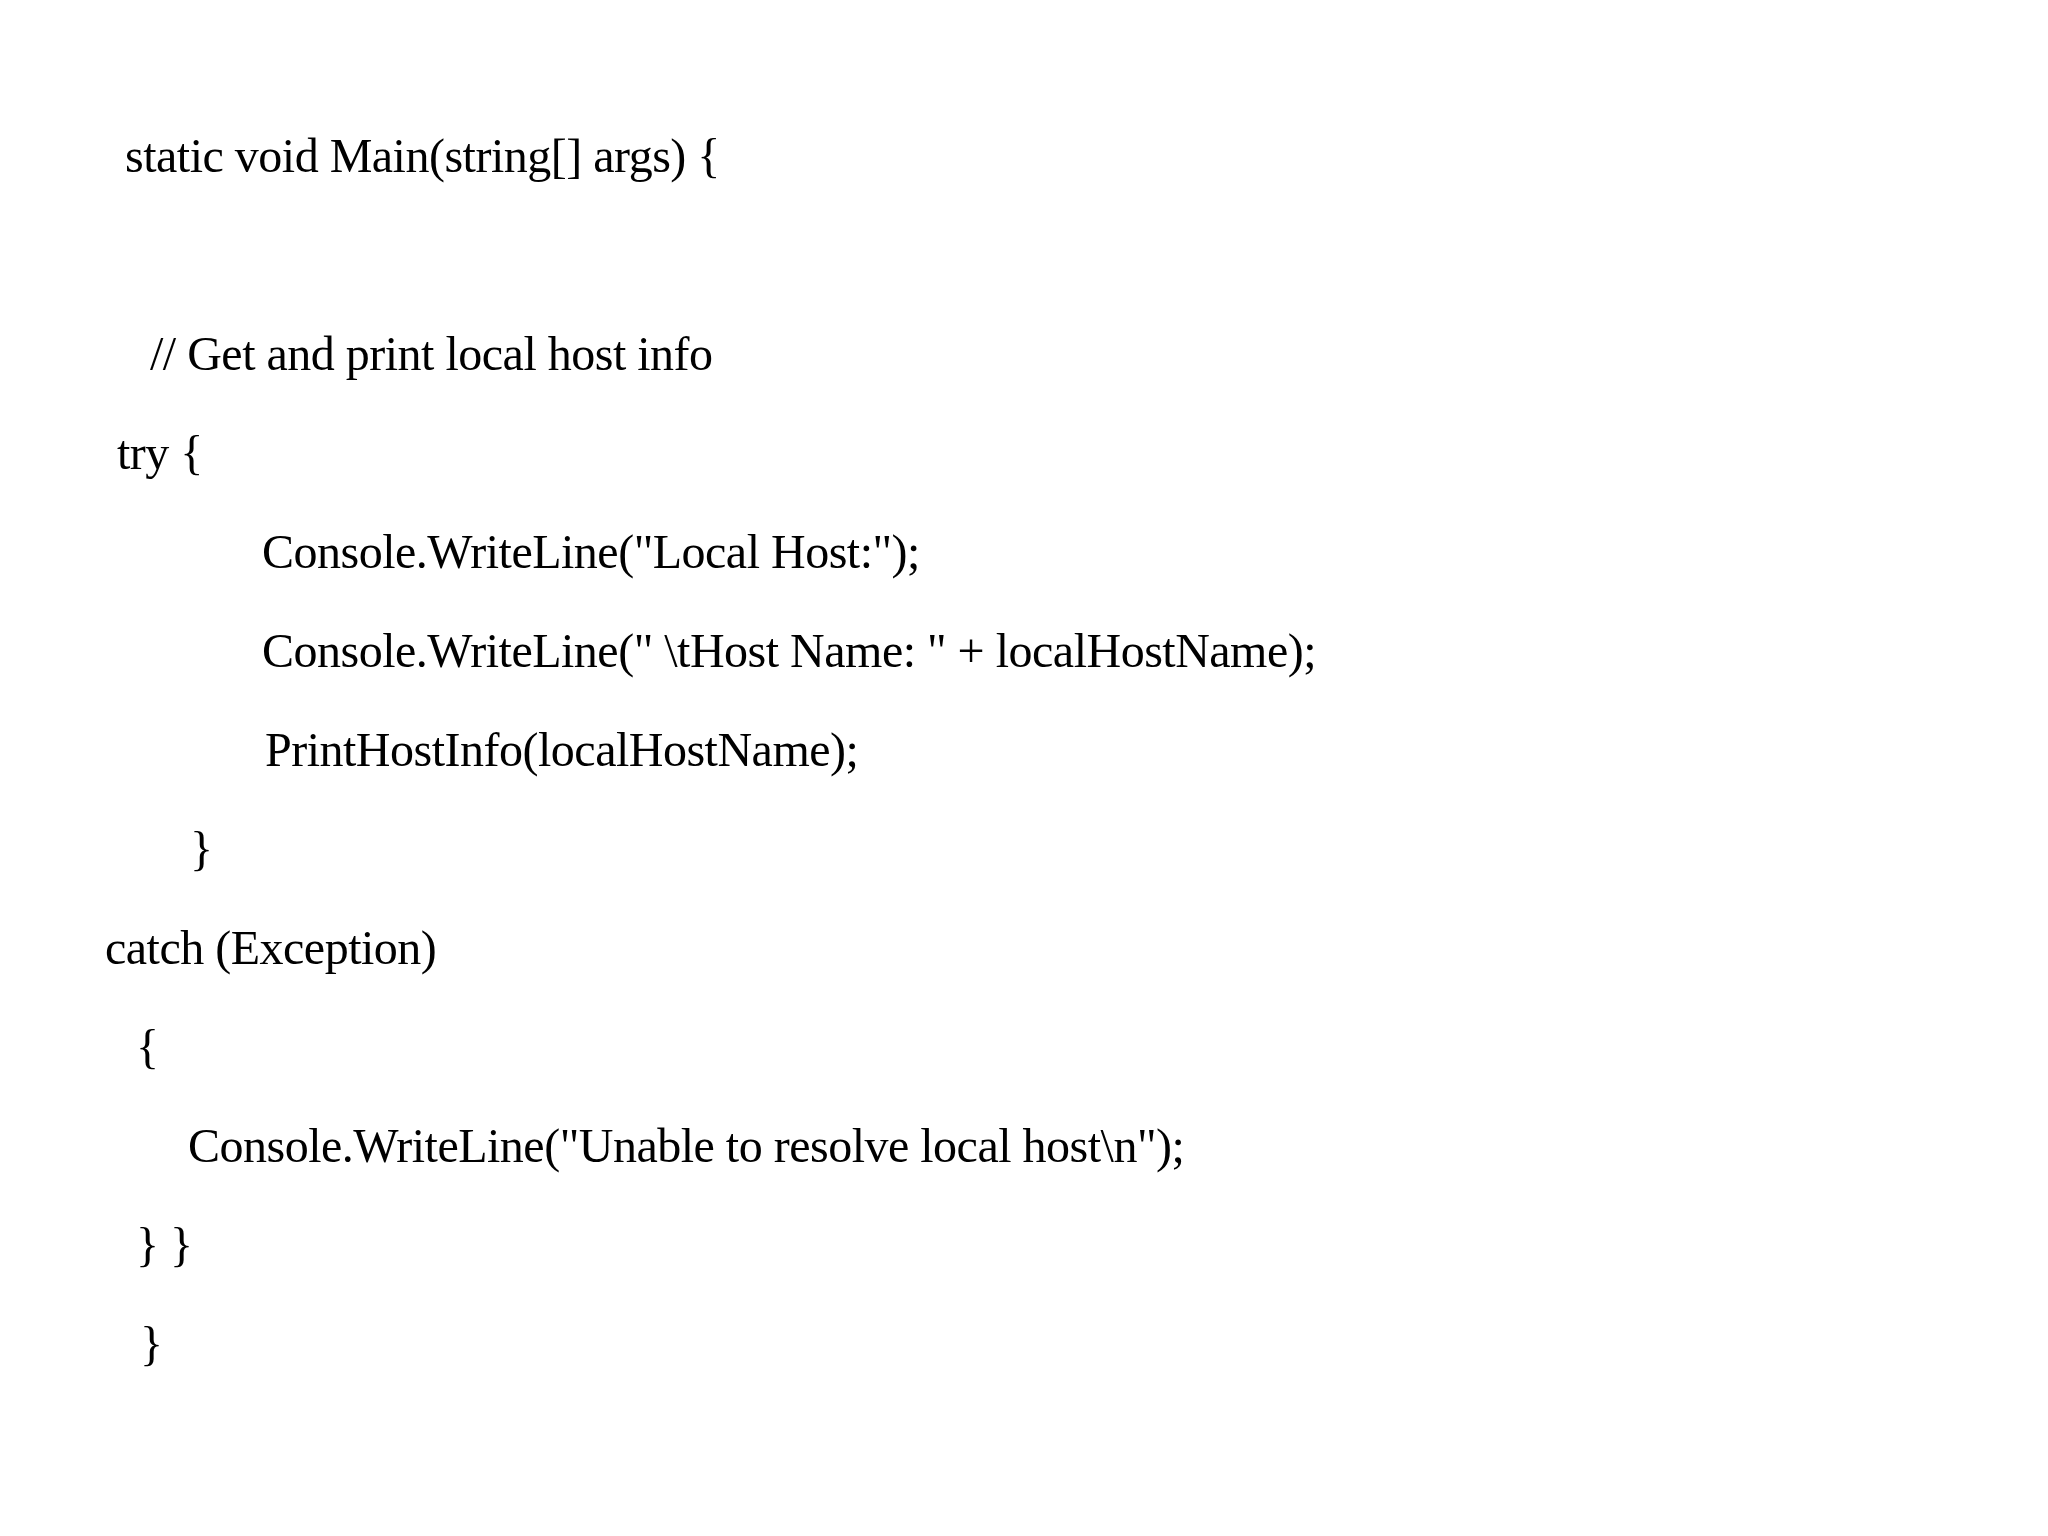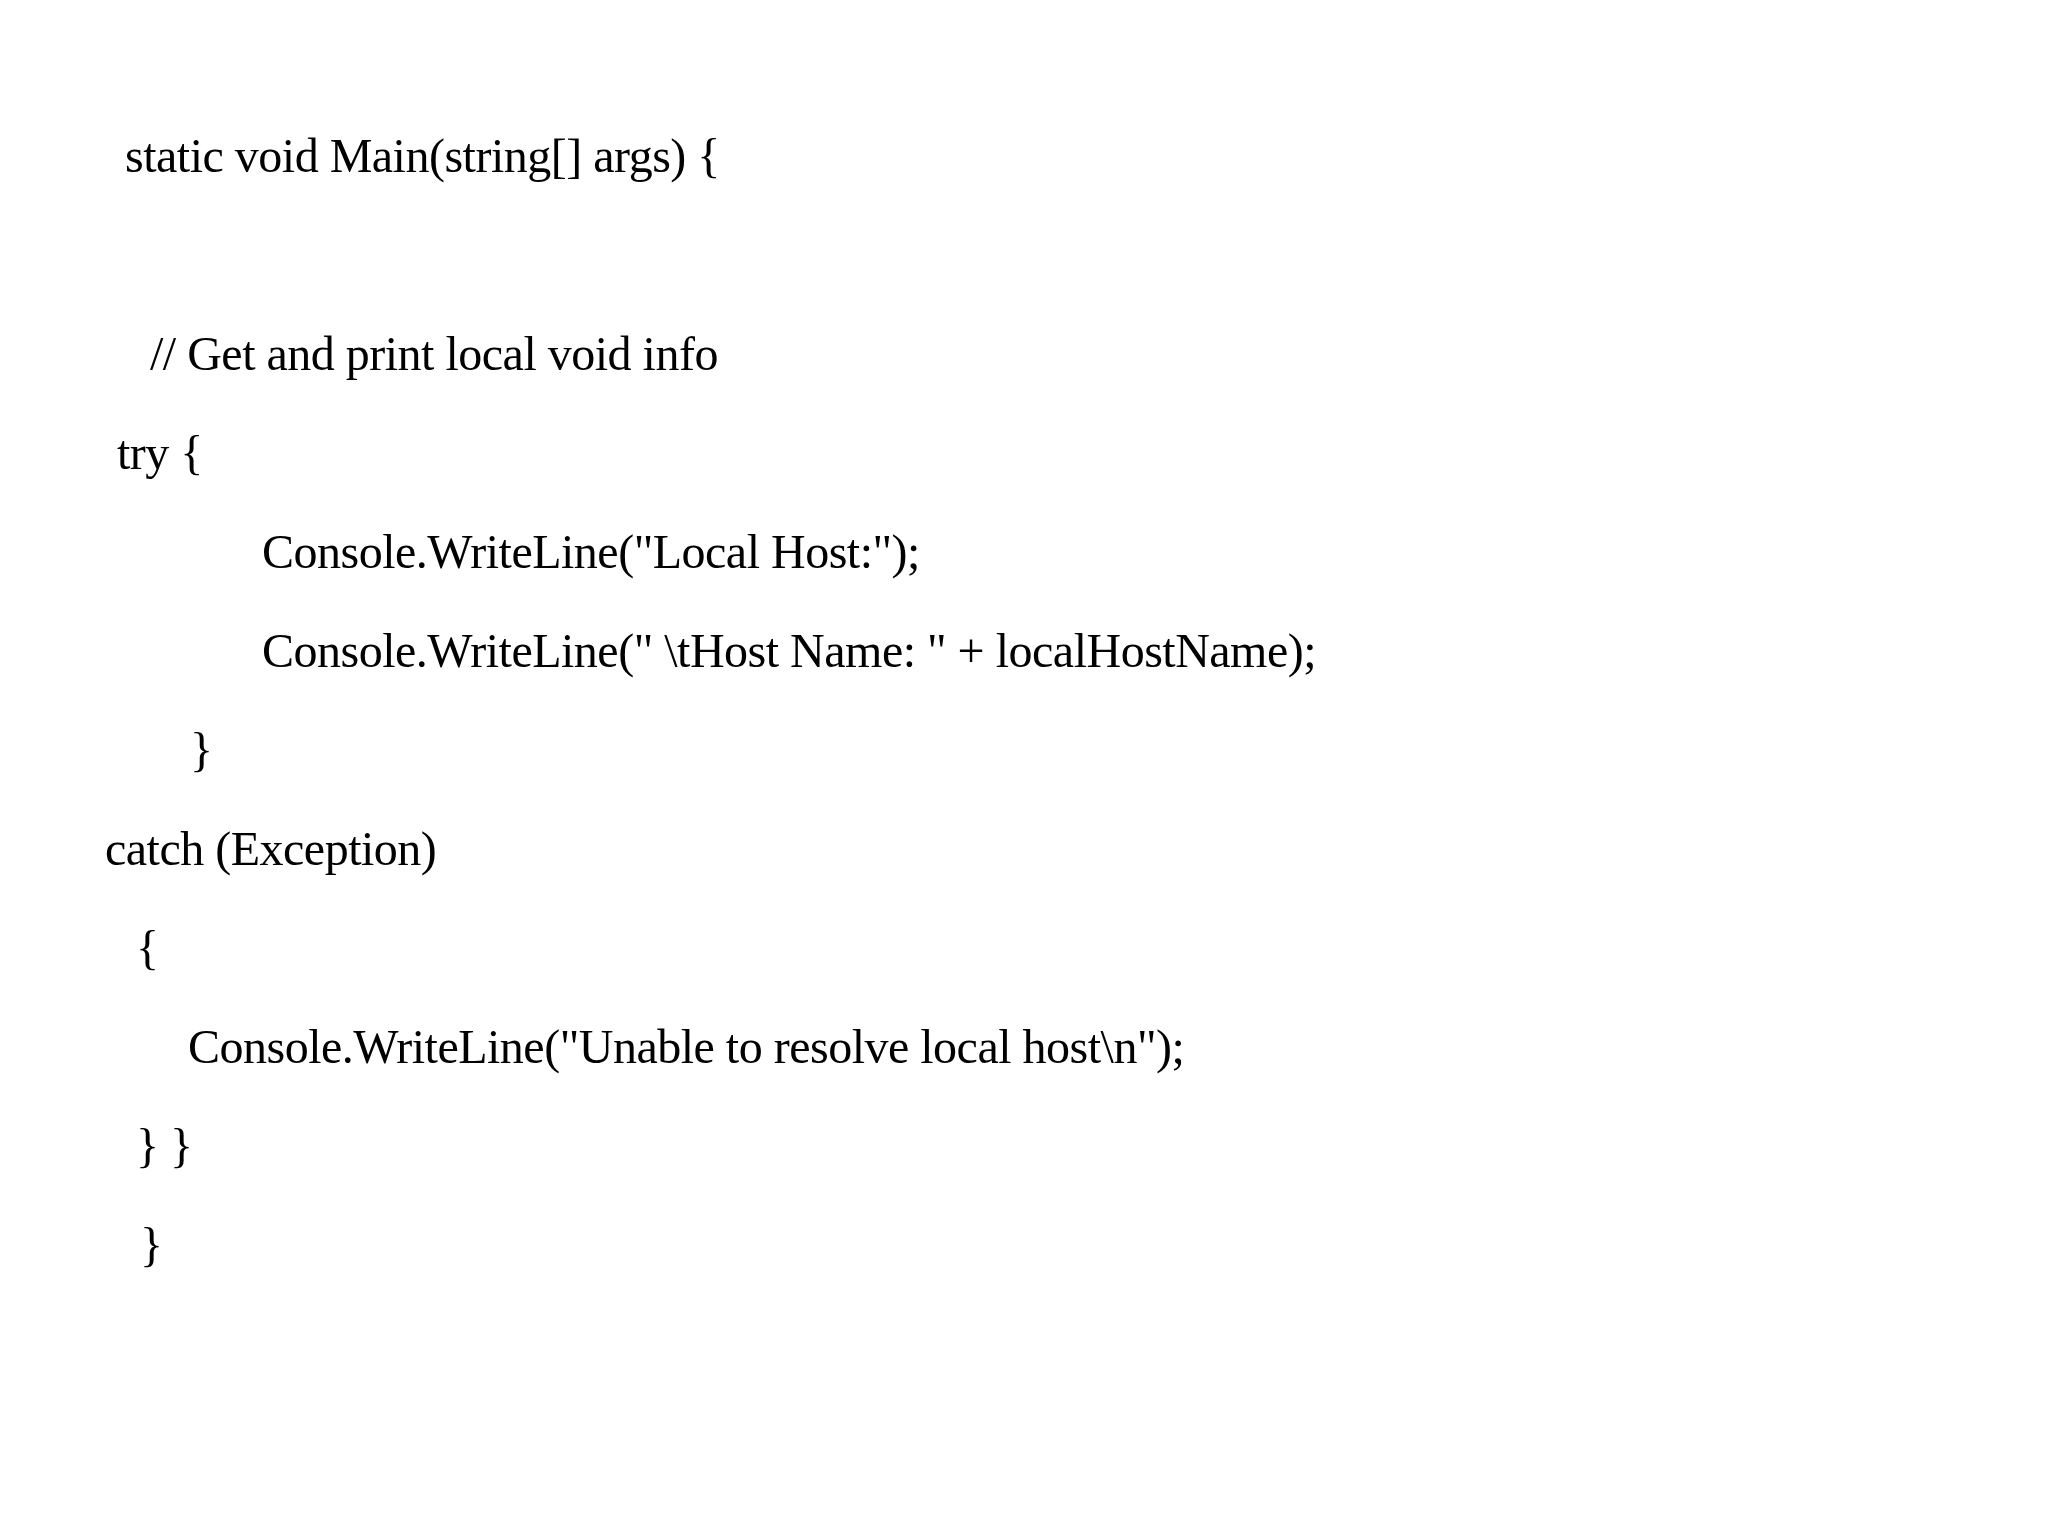--- a/index.html
+++ b/index.html
@@ -32,24 +32,25 @@
   .seg { font-weight: 400; }
   .seg.bold { font-weight: 700; }
 </style>
 </head>
 <body>
 
 <div class="slide">
   <div class="code-block">
       <div class="code-line" style="padding-left: 125px;"><span class="seg">static void Main(string[] args) {</span></div>
       <div class="code-line" style="padding-left: 0px;"></div>
-      <div class="code-line" style="padding-left: 150px;"><span class="seg">// Get and print local void info</span></div>
+      <div class="code-line" style="padding-left: 150px;"><span class="seg">// Get and print local host info</span></div>
       <div class="code-line" style="padding-left: 117px;"><span class="seg">try {</span></div>
       <div class="code-line" style="padding-left: 262px;"><span class="seg">Console.WriteLine("Local Host:");</span></div>
       <div class="code-line" style="padding-left: 262px;"><span class="seg">Console.WriteLine(" \tHost Name: " + localHostName);</span></div>
+      <div class="code-line" style="padding-left: 265px;"><span class="seg">PrintHostInfo(localHostName);</span></div>
       <div class="code-line" style="padding-left: 190px;"><span class="seg">}</span></div>
       <div class="code-line" style="padding-left: 105px;"><span class="seg">catch (Exception)</span></div>
       <div class="code-line" style="padding-left: 136px;"><span class="seg">{</span></div>
       <div class="code-line" style="padding-left: 188px;"><span class="seg">Console.WriteLine("Unable to resolve local host\n");</span></div>
       <div class="code-line" style="padding-left: 136px;"><span class="seg">} }</span></div>
       <div class="code-line" style="padding-left: 140px;"><span class="seg">}</span></div>
     </div>
 </div>
 
 </body></html>

